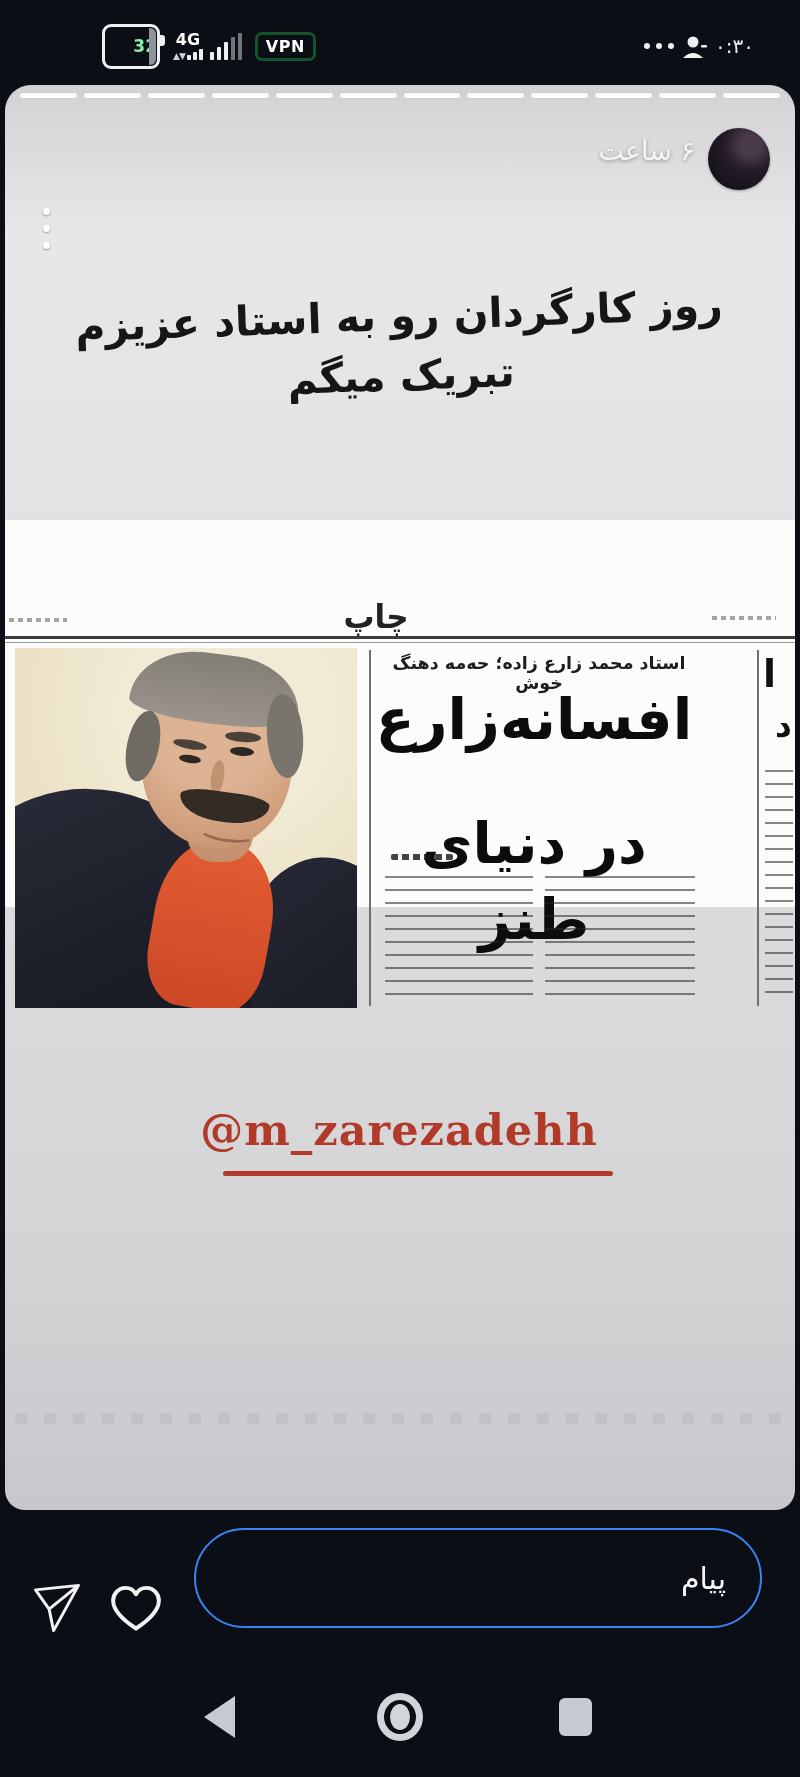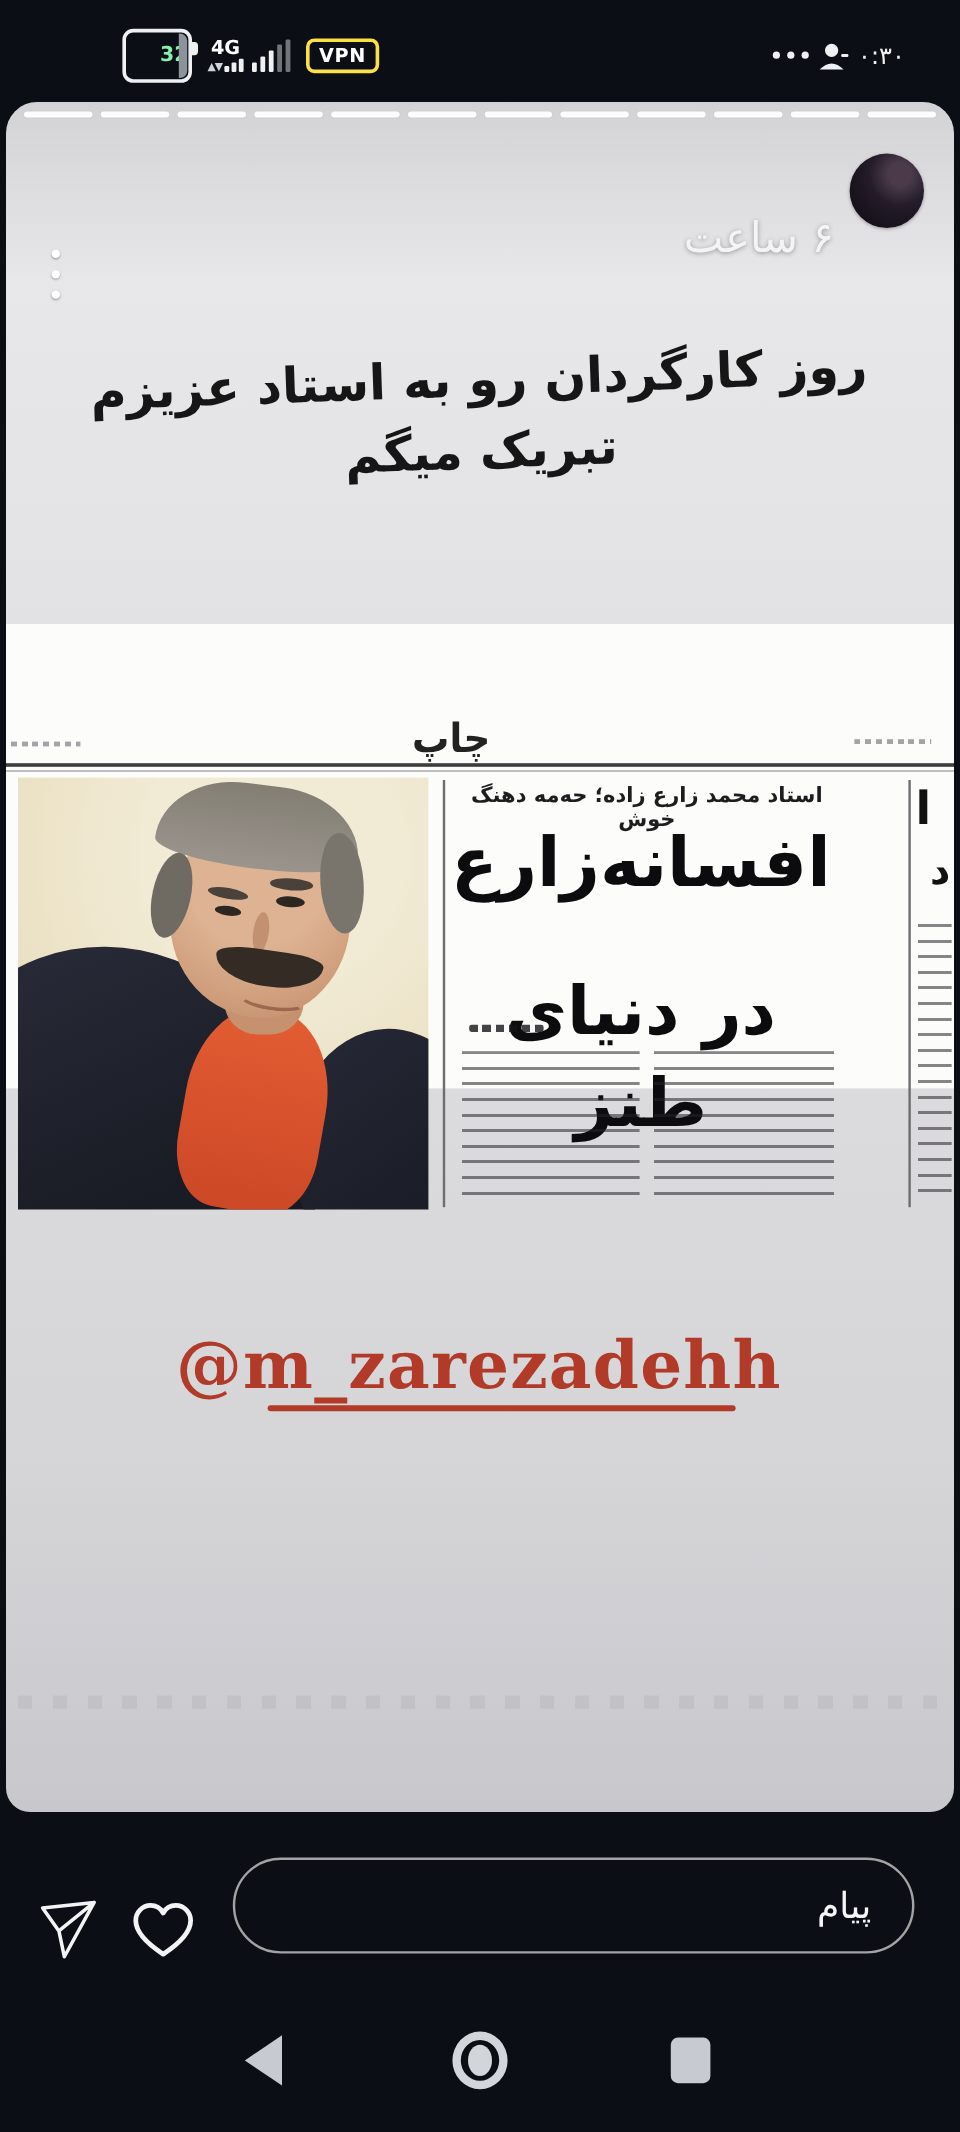--- a/index.html
+++ b/index.html
@@ -15,41 +15,41 @@
   .battery::after{ content:""; position:absolute; right:-8px; top:8px; width:5px; height:11px; background:#eef0f2; border-radius:0 3px 3px 0;}
   .battery .fill{ position:absolute; right:1px; top:1px; bottom:1px; width:7px; background:#8d939b; border-radius:0 6px 6px 0;}
   .sig{ display:flex; align-items:flex-end; gap:7px; }
   .sig-a{ display:flex; flex-direction:column; align-items:center; }
   .sig-a .fourg{ color:#fff; font-size:16px; font-weight:bold; line-height:15px; }
   .sig-a .mini{ display:flex; align-items:flex-end; gap:2px; margin-top:2px;}
   .arr{ color:#cfd3d8; font-size:9px; line-height:8px; letter-spacing:-1px;}
   .bar{ width:4px; background:#eef0f2; border-radius:1px; }
   .bar.dim{ background:rgba(238,240,242,.45); }
   .sig-b{ display:flex; align-items:flex-end; gap:3px; }
-  .vpn{ border:3px solid #fde047; border-radius:7px; color:#fff; font-size:16px; font-weight:bold; padding:2px 8px; letter-spacing:.5px;}
+  .vpn{ border:3px solid #14532d; border-radius:7px; color:#fff; font-size:16px; font-weight:bold; padding:2px 8px; letter-spacing:.5px;}
   .status-right{ position:absolute; top:28px; right:46px; height:36px; display:flex; align-items:center; gap:7px;}
   .dots3{ display:flex; gap:6px; }
   .dots3 i{ width:6px; height:6px; background:#eef0f2; border-radius:50%; }
   .sb-time{ color:#eef0f2; font-size:20px; }
   
   .card{ position:absolute; left:5px; top:85px; width:790px; height:1425px;
          border-radius:26px 26px 20px 20px; overflow:hidden;
          background:linear-gradient(180deg,#eaeaec 0%, #e3e3e5 28%, #dcdcdf 55%, #d5d5d8 80%, #c8c8cc 100%); }
   .scrim{ position:absolute; left:0; top:0; right:0; height:150px;
           background:linear-gradient(rgba(0,0,0,.10), rgba(0,0,0,0)); }
   .progress{ position:absolute; top:8px; left:15px; right:15px; display:flex; gap:7px; }
   .progress .seg{ flex:1; height:5px; background:rgba(255,255,255,.92); border-radius:3px; box-shadow:0 0 0 1px rgba(0,0,0,.02);}
   .kebab{ position:absolute; left:38px; top:123px; display:flex; flex-direction:column; gap:10px; }
   .kebab i{ width:7px; height:7px; border-radius:50%; background:#fff; box-shadow:0 1px 2px rgba(0,0,0,.35);}
   .avatar{ position:absolute; right:25px; top:43px; width:62px; height:62px; border-radius:50%;
            background:radial-gradient(circle at 68% 28%, #4a3a4a 0 16%, #241c29 42%, #0d0a11 100%);
            box-shadow:0 1px 3px rgba(0,0,0,.3);}
   .header-text{ position:absolute; right:100px; top:50px; display:flex; align-items:baseline; gap:15px; direction:rtl;}
   .uname{ color:#fff; font-size:30px; font-weight:bold; direction:ltr; text-shadow:0 1px 4px rgba(0,0,0,.4);}
-  .tago{ color:#f4f4f6; font-size:35px; text-shadow:0 1px 4px rgba(0,0,0,.35);margin-top:44px;}
+  .tago{ color:#f4f4f6; font-size:27px; text-shadow:0 1px 4px rgba(0,0,0,.35);}
   .caption{ position:absolute; left:0; right:0; top:200px; text-align:center; direction:rtl;
             transform:rotate(-2deg); color:#161616; font-weight:bold; }
   .caption .l1{ font-size:41px; line-height:62px; }
   .caption .l2{ font-size:41px; line-height:58px; }
   
   .page{ position:absolute; left:0; top:435px; width:790px; height:387px; background:#fcfcfb; }
   .scribble{ position:absolute; height:4px; filter:blur(.5px);
              background:repeating-linear-gradient(90deg, rgba(90,90,100,.55) 0 5px, transparent 5px 9px); }
   .mast-logo{ position:absolute; left:338px; top:78px; width:66px; text-align:center;
               font-size:31px; font-weight:900; color:#222; transform:scaleY(1.08); letter-spacing:-1px;}
@@ -88,28 +88,28 @@
              font-weight:900; color:#0c0c0e; }
   .headline .h1{ font-size:57px; line-height:78px; }
   .headline .h2{ font-size:56px; line-height:76px;margin-top:48px; }
   .byline{ position:absolute; left:386px; top:334px; width:62px; height:6px; filter:blur(.6px);
            background:repeating-linear-gradient(90deg, rgba(20,20,25,.8) 0 7px, transparent 7px 11px); border-radius:2px;}
   .newstext{ position:absolute; top:356px; height:128px; filter:blur(.4px);
              background:repeating-linear-gradient(180deg, rgba(35,35,42,.55) 0 2.5px, transparent 2.5px 13px); }
   .sideGlyph{ position:absolute; font-weight:900; color:#111; direction:rtl;}
   
   .mention{ position:absolute; left:0; right:2px; top:1020px; text-align:center;
-            font-family:"DejaVu Serif", serif; font-weight:bold; font-size:55px; letter-spacing:1px; color:#b13a29;}
+            font-family:"DejaVu Serif", serif; font-weight:bold; font-size:43px; letter-spacing:1px; color:#b13a29;}
   .mention-underline{ position:absolute; left:218px; top:1086px; width:390px; height:5px; border-radius:3px; background:#b13a29;}
   .dotrow{ position:absolute; left:10px; right:10px; top:1328px; height:11px; border-radius:2px;
            background:repeating-linear-gradient(90deg, rgba(55,55,65,.07) 0 12px, transparent 12px 29px);}
   
   .icon-btn{ position:absolute; }
-  .pill{ position:absolute; left:194px; top:1528px; width:568px; height:80px; border:2px solid #a3a3a3;
-         border-radius:50px; display:flex; align-items:center; direction:rtl; padding:0 34px;margin-top:20px; }
+  .pill{ position:absolute; left:194px; top:1528px; width:568px; height:100px; border:2px solid #3b82f6;
+         border-radius:50px; display:flex; align-items:center; direction:rtl; padding:0 34px; }
   .pill span{ color:#f5f5f7; font-size:30px; }
   
   .nav-back{ position:absolute; left:204px; top:1696px; width:0; height:0;
              border-top:21px solid transparent; border-bottom:21px solid transparent; border-right:31px solid #c7cbd1;}
   .nav-home{ position:absolute; left:377px; top:1693px; width:46px; height:48px; border:7px solid #d2d5d9; border-radius:50%;
              display:flex; align-items:center; justify-content:center;}
   .nav-home i{ width:20px; height:26px; background:#d2d5d9; border-radius:50%;}
   .nav-recents{ position:absolute; left:559px; top:1698px; width:33px; height:38px; background:#c7cbd1; border-radius:6px;}
 </style>
 </head>

